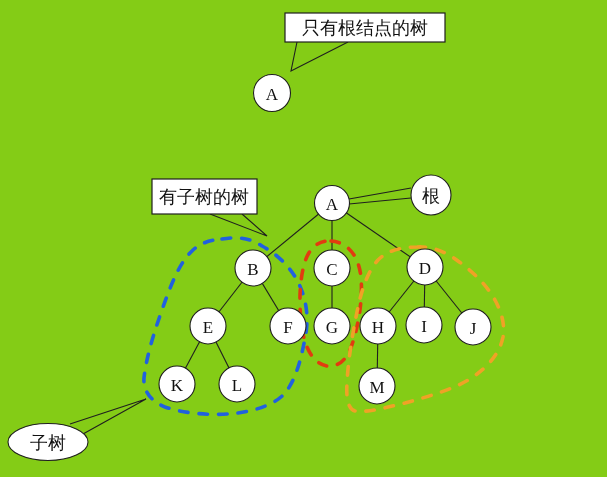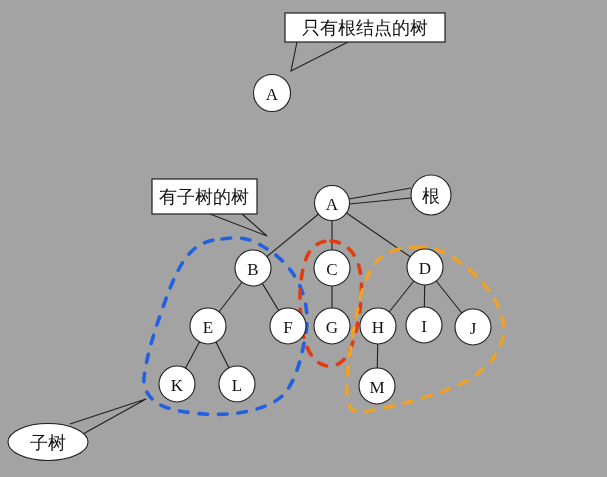--- a/index.html
+++ b/index.html
@@ -1,16 +1,16 @@
 <!DOCTYPE html>
 <html><head>
 <meta charset="utf-8">
 <style>
   html,body{margin:0;padding:0;background:#ffffff;}
-  .stage{position:relative;width:607px;height:477px;background:#a3a3a3;overflow:hidden;}
+  .stage{position:relative;width:607px;height:477px;background:#84cc16;overflow:hidden;}
   svg{display:block;}
   .edge{stroke:#1f1f1f;stroke-width:1.1;fill:none;}
   .callout-line{stroke:#1f1f1f;stroke-width:1.1;fill:none;}
   .node-circle{fill:#ffffff;stroke:#1f1f1f;stroke-width:1.1;}
   .node-label{font-family:"Liberation Serif","DejaVu Serif",serif;font-size:17px;fill:#111111;
               text-anchor:middle;dominant-baseline:central;}
   .cjk-label{font-family:"Liberation Serif","DejaVu Serif",serif;font-size:18px;fill:#111111;
              text-anchor:middle;dominant-baseline:central;}
   .callout-box{fill:#ffffff;stroke:#1f1f1f;stroke-width:1.2;}
   .blob{fill:none;stroke-width:3.6;stroke-linecap:round;}

